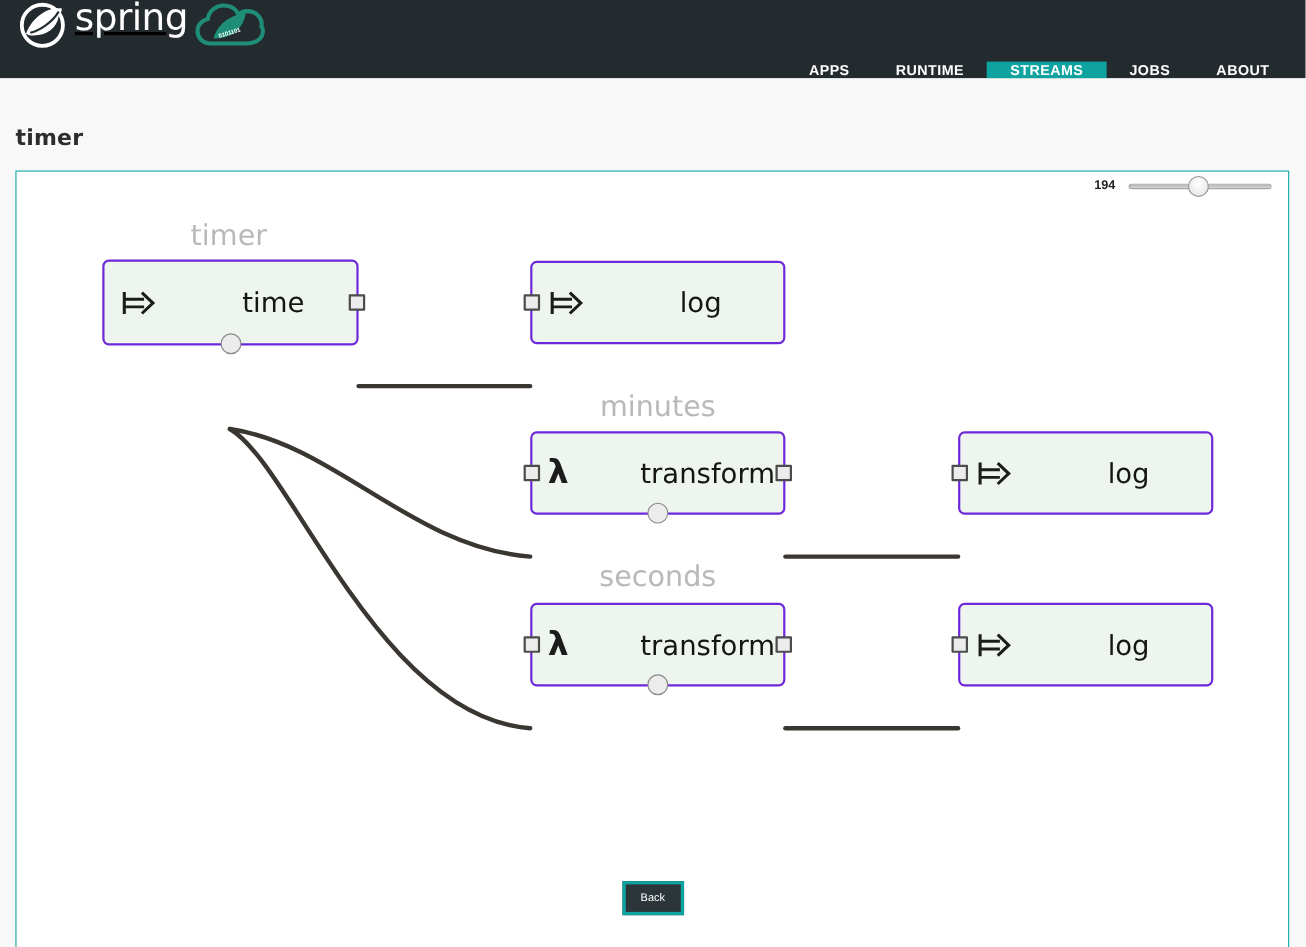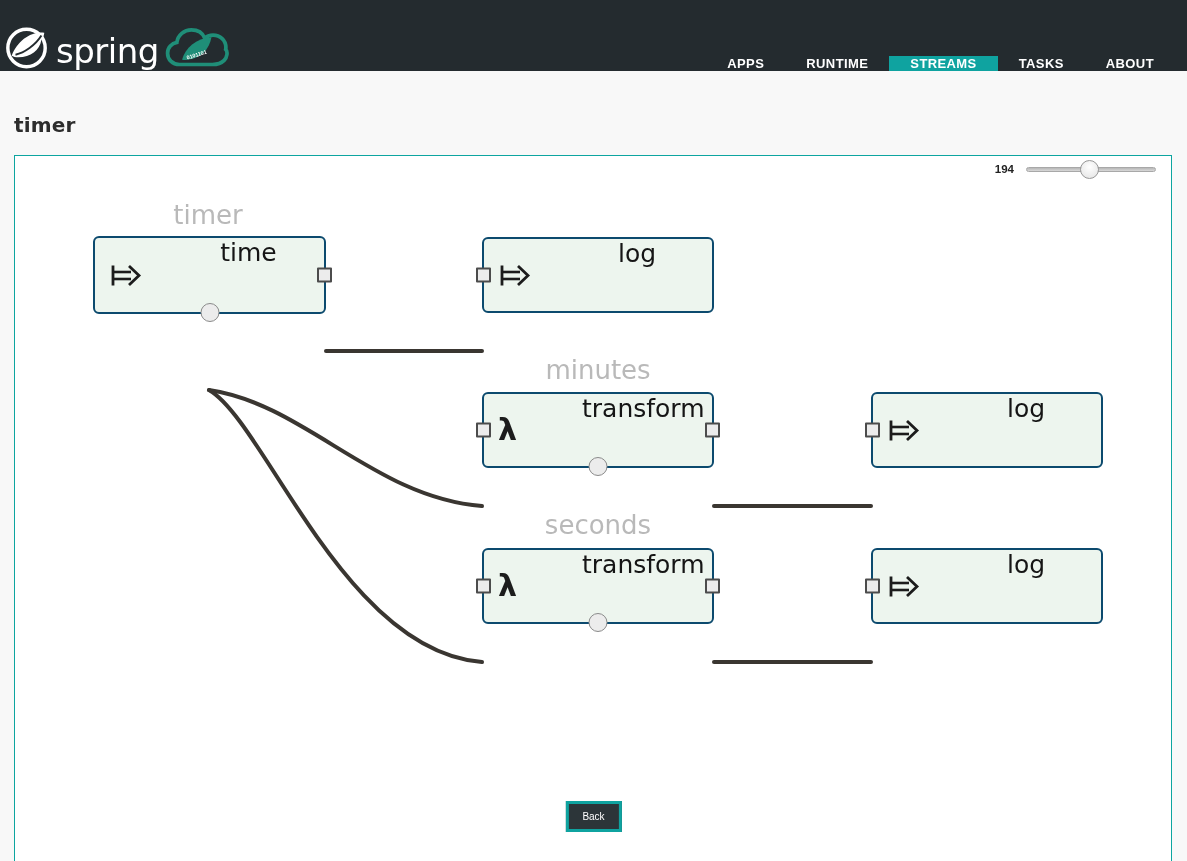--- a/index.html
+++ b/index.html
@@ -12,24 +12,25 @@
 
   
   .navbar {
     height: 71px;
     background: #242b2f;
     display: flex;
     align-items: stretch;
   }
   .brand {
     display: flex;
-    align-items: flex-end;
-    padding-left: 4px;
+    align-items: flex-start;
+    padding-left: 16px;
     gap: 6px;
     cursor: pointer;
+    text-decoration: underline;
   }
   .brand-text {
     font-family: "DejaVu Sans", sans-serif;
     font-size: 34px;
     font-weight: 500;
     color: #ffffff;
     letter-spacing: -0.5px;
     margin-top: -4px;
   }
   .nav-items {
@@ -91,23 +92,24 @@
     font-family: "DejaVu Sans", sans-serif;
     font-size: 26px;
     font-weight: 500;
     color: #b9b9b9;
     z-index: 1;
     white-space: nowrap;
   }
   .node {
     position: absolute;
     background: #edf5ee;
-    border: 2px solid #0c4a6e;
+    border: 2px solid #6d28d9;
     border-radius: 6px;
     display: flex;
+    align-items: center;
     z-index: 2;
     cursor: pointer;
     gap: 48px;
   }
   .node .icon-wrap {
     width: 36px;
     margin-left: 14px;
     flex: none;
     display: flex;
     align-items: center;
@@ -219,21 +221,21 @@
         <path d="M14,38 C7,38 2.5,33 2.5,27 C2.5,21.5 6.5,17.5 11.5,16.5 C12.5,9.5 18.5,4.5 25.5,4.5 C31.5,4.5 36.5,7.5 38.5,12.5 C40.5,10.5 43.5,9.5 46.5,9.5 C53.5,9.5 59,14.5 59,21.5 C59,22 59,22.6 58.8,23.4 C61,25.5 60.3,31 57.3,34 C54.3,37 50,38 46,38 Z" fill="none" stroke="#1f8e78" stroke-width="3.6"></path>
         <path d="M16.5,33.5 C19.5,22 30,12.5 45,11.5 C44,17 41.5,22.5 37.5,26.5 C31.5,31.5 24,33.8 16.5,33.5 Z" fill="#1f8e78"></path>
         <text x="20.5" y="30.5" font-size="5.2" font-weight="bold" fill="#ffffff" transform="rotate(-17 30 28)">0101101</text>
       </svg>
     </span>
   </div>
   <div class="nav-items">
     <div class="nav-item">APPS</div>
     <div class="nav-item">RUNTIME</div>
     <div class="nav-item active">STREAMS</div>
-    <div class="nav-item">TASKS</div>
+    <div class="nav-item">JOBS</div>
     <div class="nav-item">ABOUT</div>
   </div>
 </div>
 
 <div class="page-title">timer</div>
 
 <div class="flow-canvas">
   <svg class="edges-svg" id="edges-svg" viewBox="0 0 1156 622">
       <path d="M311,119 L467,119" class="edge"></path>
       <path d="M699,274 L856,274" class="edge"></path>

